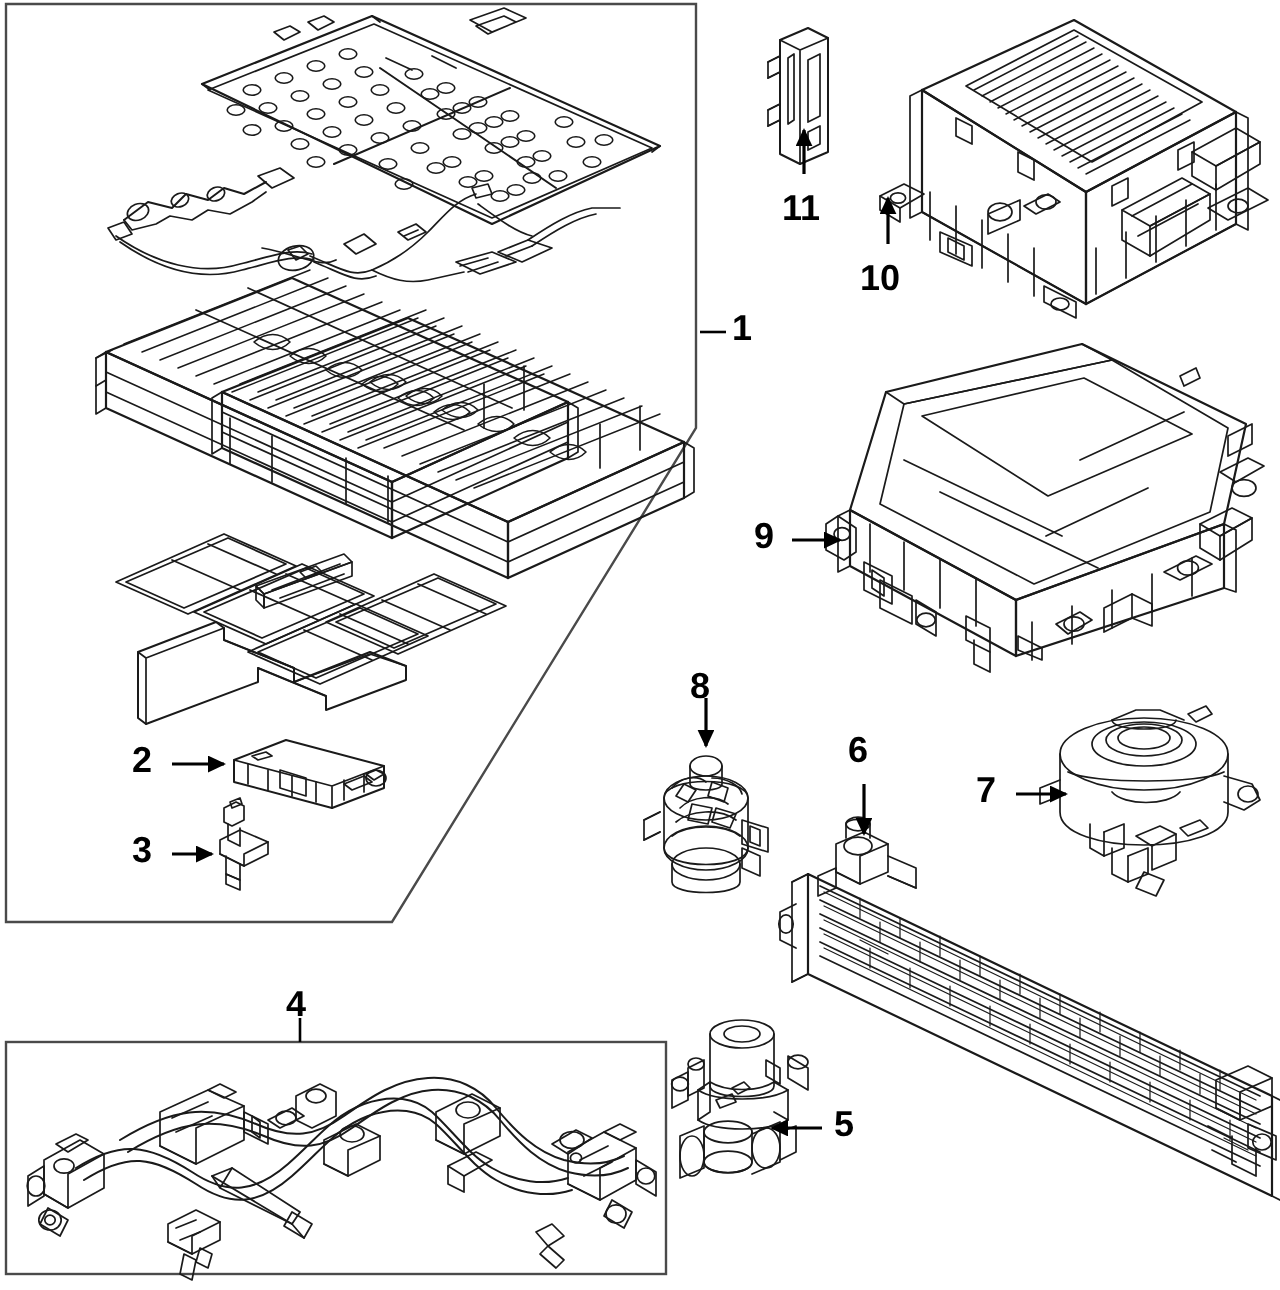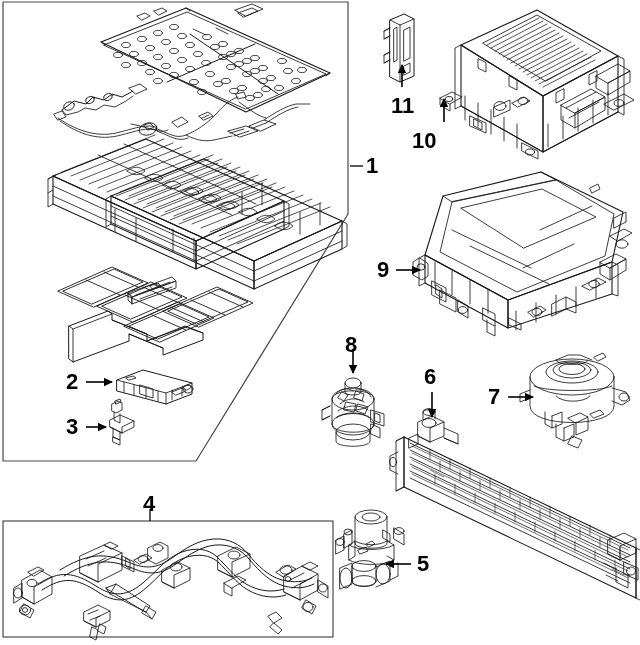--- a/index.html
+++ b/index.html
@@ -1,20 +1,20 @@
 <!DOCTYPE html>
 <html><head>
 <meta charset="utf-8">
 <style>
   html,body{margin:0;padding:0;background:#ffffff;}
   body{width:640px;height:645px;font-family:"Liberation Sans",sans-serif;}
   #stage{position:relative;width:640px;height:645px;overflow:hidden;background:#fff;}
   #art{position:absolute;left:0;top:0;width:640px;height:645px;}
   .callout{position:absolute;font-family:"Liberation Sans",sans-serif;font-weight:bold;
-           font-size:22px;color:#000;line-height:1;white-space:nowrap;}
+           font-size:18px;color:#000;line-height:1;white-space:nowrap;}
 </style>
 </head>
 <body>
 
 <div id="stage">
 
   <svg id="art" viewBox="0 0 640 645" xmlns="http://www.w3.org/2000/svg">
     <defs>
       <marker id="ah" markerWidth="9" markerHeight="9" refX="8" refY="4.2" orient="auto" markerUnits="userSpaceOnUse">
         <path d="M0,0 L9,4.2 L0,8.4 Z" fill="#000"></path>
@@ -549,16 +549,16 @@
 
   <div class="callout" style="left:366px;top:155px;">1</div>
   <div class="callout" style="left:66px;top:371px;">2</div>
   <div class="callout" style="left:66px;top:416px;">3</div>
   <div class="callout" style="left:143px;top:493px;">4</div>
   <div class="callout" style="left:417px;top:553px;">5</div>
   <div class="callout" style="left:424px;top:366px;">6</div>
   <div class="callout" style="left:488px;top:386px;">7</div>
   <div class="callout" style="left:345px;top:334px;">8</div>
   <div class="callout" style="left:377px;top:259px;">9</div>
-  <div class="callout" style="left:412px;top:130px;">10</div>
+  <div class="callout" style="left:430px;top:130px;">10</div>
   <div class="callout" style="left:391px;top:95px;">11</div>
 
 </div>
 
 </body></html>

